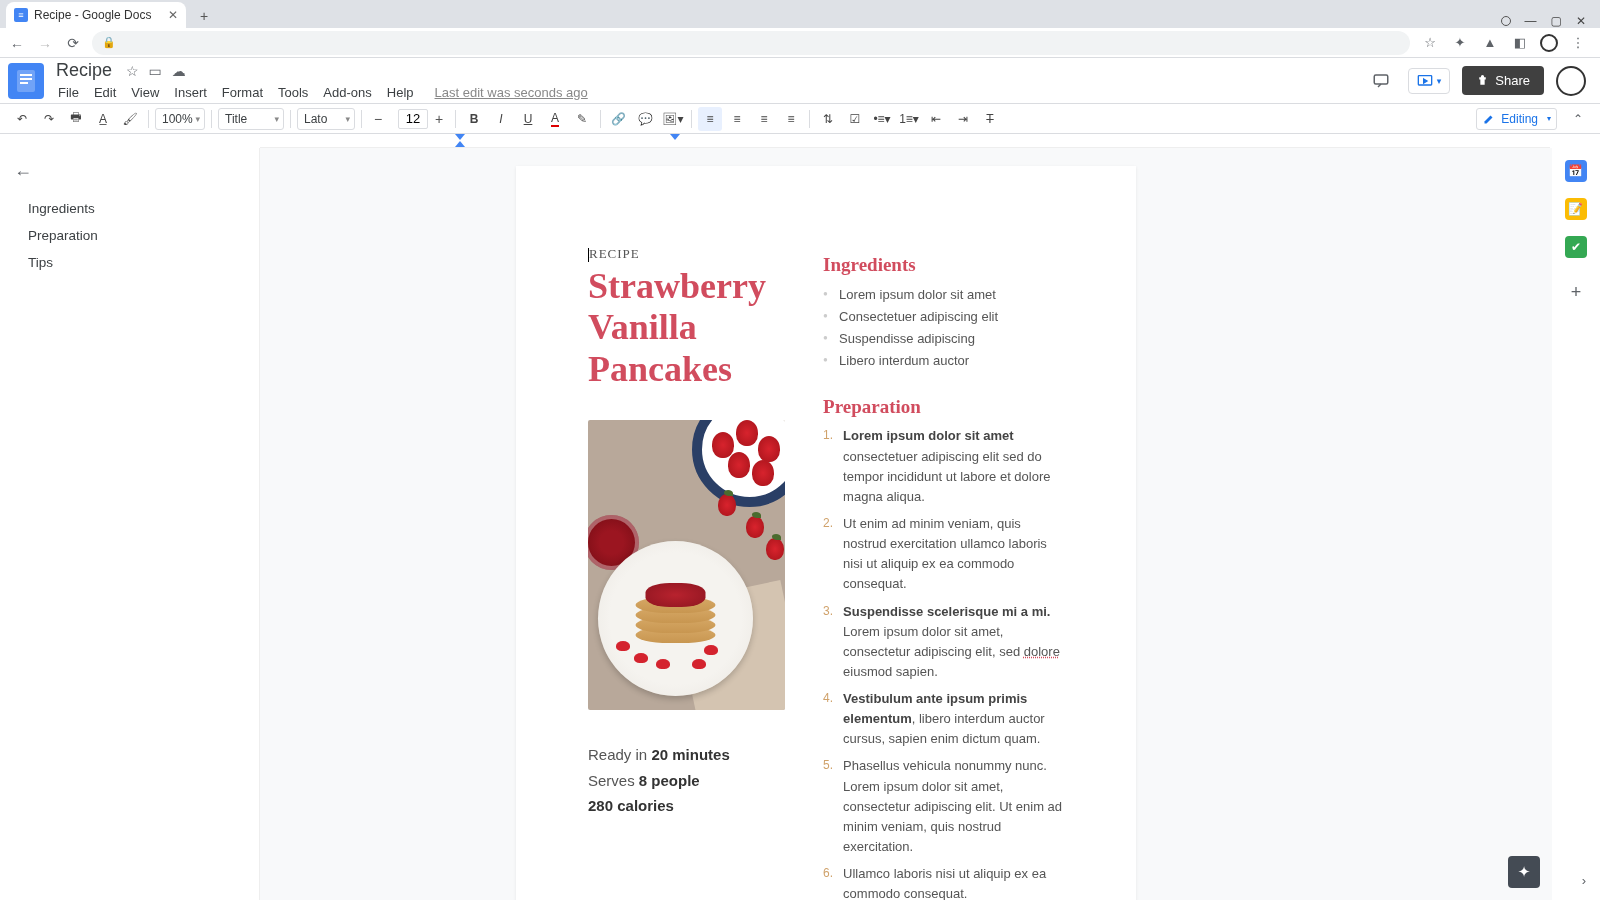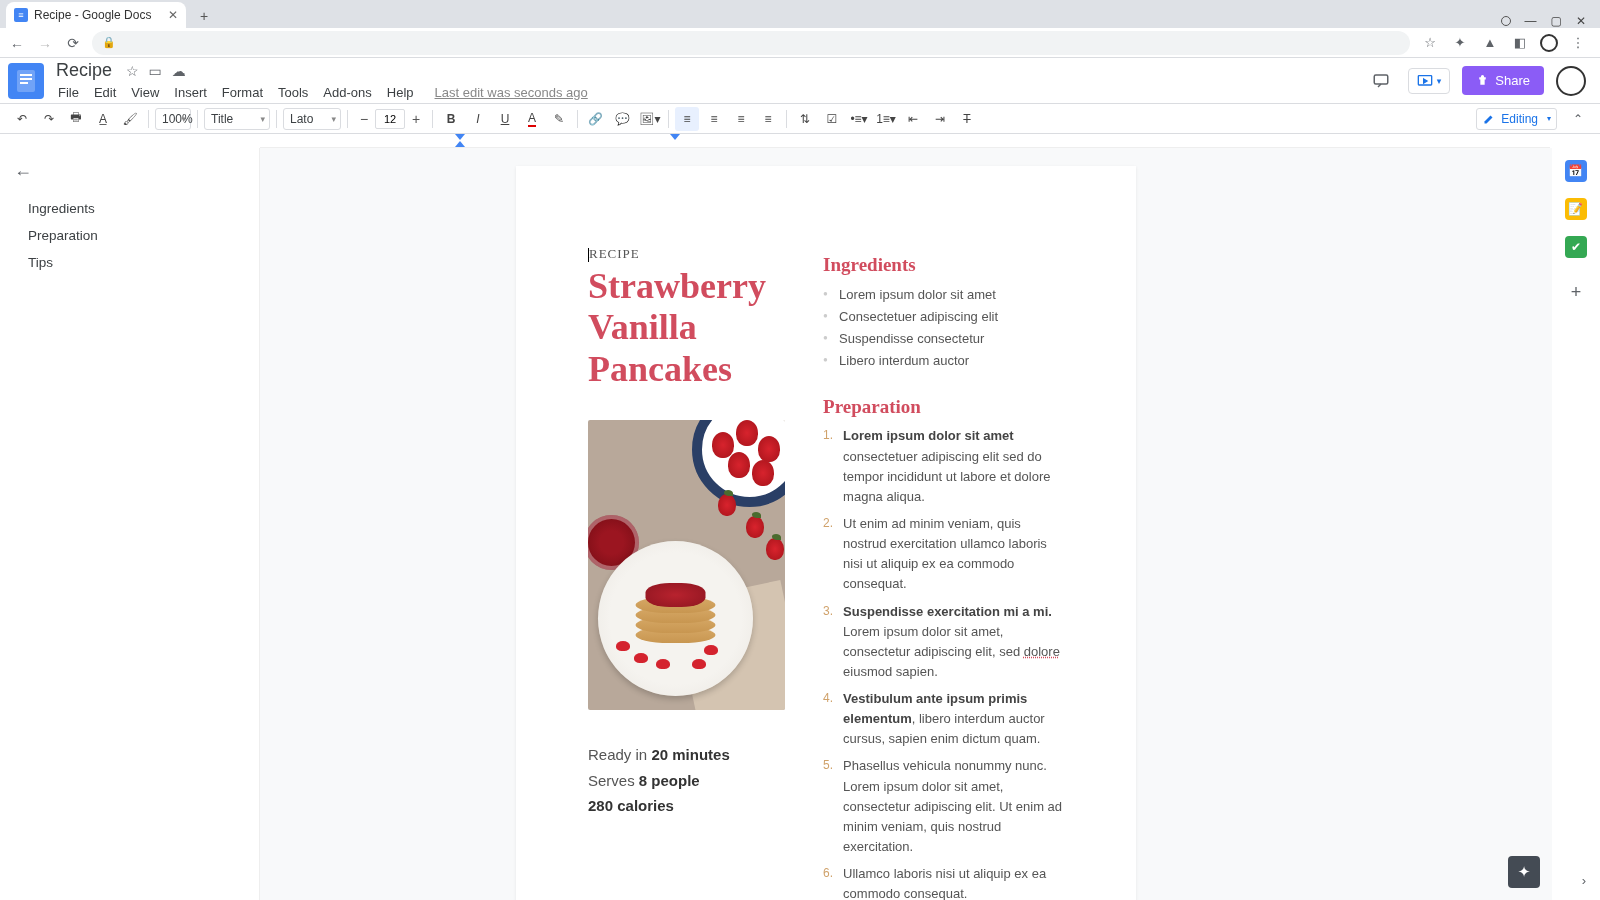--- a/index.html
+++ b/index.html
@@ -26,29 +26,29 @@
 .doc-title-row{display:flex;align-items:center;gap:10px;}
 .doc-title{font-size:18px;color:#3c4043;padding:1px 4px;}
 .doc-title-icons{display:flex;gap:10px;color:#5f6368;font-size:14px;}
 .doc-title-icons span{cursor:pointer;}
 .menu-row{display:flex;align-items:center;gap:3px;font-size:13px;color:#3c4043;}
 .menu-row span{padding:2px 6px;cursor:pointer;border-radius:3px;}
 .edit-status{color:#888;text-decoration:underline;margin-left:6px;cursor:pointer;}
 .header-right{margin-left:auto;display:flex;align-items:center;gap:12px;}
 .hr-btn{width:30px;height:30px;display:flex;align-items:center;justify-content:center;color:#5f6368;font-size:16px;cursor:pointer;border-radius:50%;}
 .present-btn{display:flex;align-items:center;gap:4px;padding:5px 8px;border:1px solid #dadce0;border-radius:4px;color:#1a73e8;font-size:13px;cursor:pointer;}
-.share-btn{display:flex;align-items:center;gap:6px;background:#8b5cf6;color:#fff;padding:7px 14px;border-radius:4px;font-size:13px;font-weight:500;cursor:pointer;}
+.share-btn{display:flex;align-items:center;gap:6px;background:#404040;color:#fff;padding:7px 14px;border-radius:4px;font-size:13px;font-weight:500;cursor:pointer;}
 .avatar-big{width:30px;height:30px;border:2px solid #333;border-radius:50%;}
 .toolbar{height:31px;border-top:1px solid #dadce0;border-bottom:1px solid #dadce0;display:flex;align-items:center;padding:0 10px;gap:3px;font-size:12px;color:#3c4043;}
 .tb-btn{width:24px;height:24px;display:flex;align-items:center;justify-content:center;cursor:pointer;border-radius:3px;color:#444;}
 .tb-sep{width:1px;height:18px;background:#dadce0;margin:0 3px;}
 .tb-select{height:22px;border:1px solid #dadce0;border-radius:3px;padding:0 16px 0 6px;font-size:12px;display:flex;align-items:center;cursor:pointer;position:relative;background:#fff;}
 .tb-select::after{content:"▾";position:absolute;right:4px;font-size:9px;color:#888;}
 .font-sz{display:flex;align-items:center;gap:1px;}
-.font-sz .sz{width:30px;height:20px;border:1px solid #dadce0;border-radius:2px;text-align:center;font-size:11px;}
+.font-sz .sz{width:30px;height:20px;border:1px solid #dadce0;border-radius:2px;text-align:center;font-size:13px;margin-left:9px;}
 .plusminus{width:20px;height:20px;display:flex;align-items:center;justify-content:center;cursor:pointer;font-size:14px;color:#555;}
 .editing-btn{margin-left:auto;display:flex;align-items:center;gap:6px;border:1px solid #dadce0;border-radius:3px;padding:3px 18px 3px 6px;font-size:12px;color:#1a73e8;cursor:pointer;position:relative;}
 .editing-btn::after{content:"▾";position:absolute;right:5px;font-size:8px;}
 .collapse-btn{width:24px;height:24px;display:flex;align-items:center;justify-content:center;cursor:pointer;color:#5f6368;margin-left:6px;}
 .ruler{height:14px;background:#fff;border-bottom:1px solid #eee;position:relative;font-size:8px;color:#888;margin-left:260px;margin-right:50px;}
 .ruler .marker{position:absolute;width:0;height:0;border-left:5px solid transparent;border-right:5px solid transparent;}
 .marker-down{border-top:6px solid #4285f4;top:0;}
 .marker-up{border-bottom:6px solid #4285f4;bottom:0;}
 .app-body{display:flex;height:calc(900px - 28px - 30px - 45px - 31px - 14px);}
 .outline-panel{width:260px;padding:12px 12px 12px 14px;border-right:1px solid #eee;overflow:hidden;}
@@ -184,21 +184,21 @@
   </div>
 </div>
 
 <div class="toolbar">
   <span class="tb-btn">↶</span>
   <span class="tb-btn">↷</span>
   <span class="tb-btn">🖶</span>
   <span class="tb-btn" style="text-decoration:underline;">A̲</span>
   <span class="tb-btn">🖌</span>
   <span class="tb-sep"></span>
-  <div class="tb-select" style="width:36px">
+  <div class="tb-select" style="width:50px">
       <span>100%</span>
     </div>
   <span class="tb-sep"></span>
   <div class="tb-select" style="width:66px">
       <span>Title</span>
     </div>
   <span class="tb-sep"></span>
   <div class="tb-select" style="width:58px">
       <span>Lato</span>
     </div>
@@ -306,28 +306,28 @@
             <div><span>Ready in </span><b>20 minutes</b></div>
             <div><span>Serves </span><b>8 people</b></div>
             <div><b>280 calories</b></div>
           </div>
         </div>
         <div class="doc-right">
           <div class="sect-head">Ingredients</div>
           <ul class="bul">
             <li>Lorem ipsum dolor sit amet</li>
             <li>Consectetuer adipiscing elit</li>
-            <li>Suspendisse consectetur</li>
+            <li>Suspendisse adipiscing</li>
             <li>Libero interdum auctor</li>
           </ul>
           <div class="sect-head" style="margin-top:24px">Preparation</div>
           <ol class="steps">
             <li><span class="lead">Lorem ipsum dolor sit amet</span><span> consectetuer adipiscing elit sed do tempor incididunt ut labore et dolore magna aliqua.</span></li>
             <li><span>Ut enim ad minim veniam, quis nostrud exercitation ullamco laboris nisi ut aliquip ex ea commodo consequat.</span></li>
-            <li><span class="lead">Suspendisse exercitation mi a mi.</span><span> Lorem ipsum dolor sit amet, consectetur adipiscing elit, sed </span><span class="underlined">dolore</span><span> eiusmod sapien.</span></li>
+            <li><span class="lead">Suspendisse scelerisque mi a mi.</span><span> Lorem ipsum dolor sit amet, consectetur adipiscing elit, sed </span><span class="underlined">dolore</span><span> eiusmod sapien.</span></li>
             <li><span class="lead">Vestibulum ante ipsum primis elementum</span><span>, libero interdum auctor cursus, sapien enim dictum quam.</span></li>
             <li><span>Phasellus vehicula nonummy nunc. Lorem ipsum dolor sit amet, consectetur adipiscing elit. Ut enim ad minim veniam, quis nostrud exercitation.</span></li>
             <li><span>Ullamco laboris nisi ut aliquip ex ea commodo consequat.</span></li>
           </ol>
 
         </div>
       </div>
     </div>
   </div>
 

